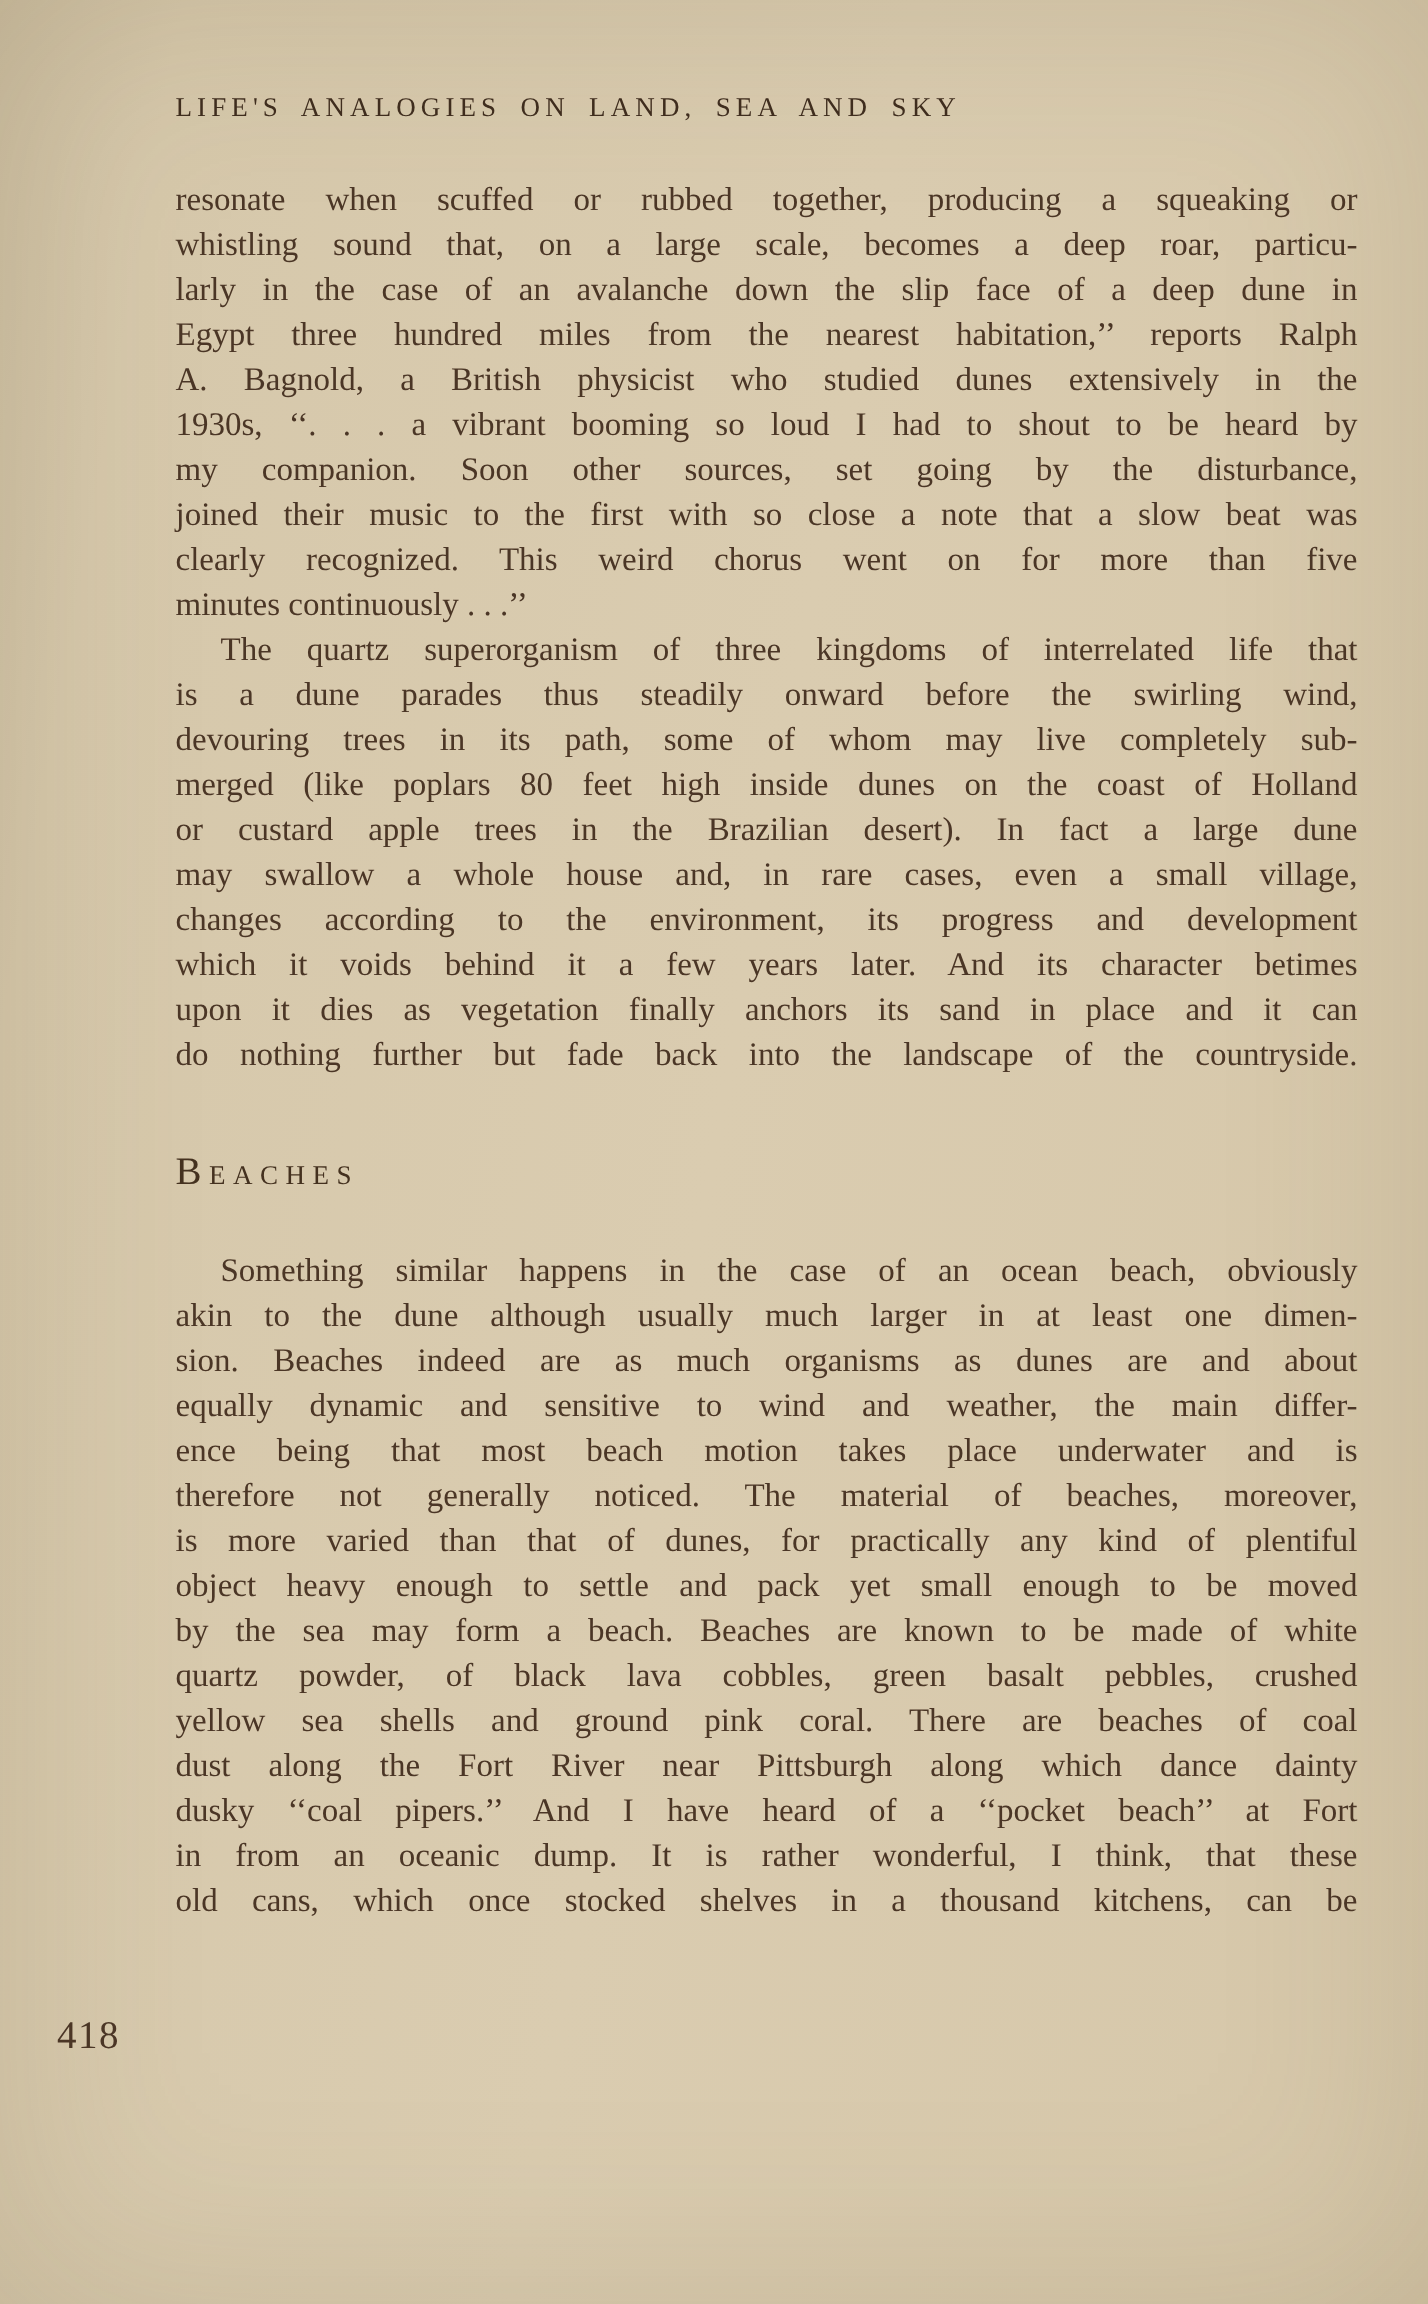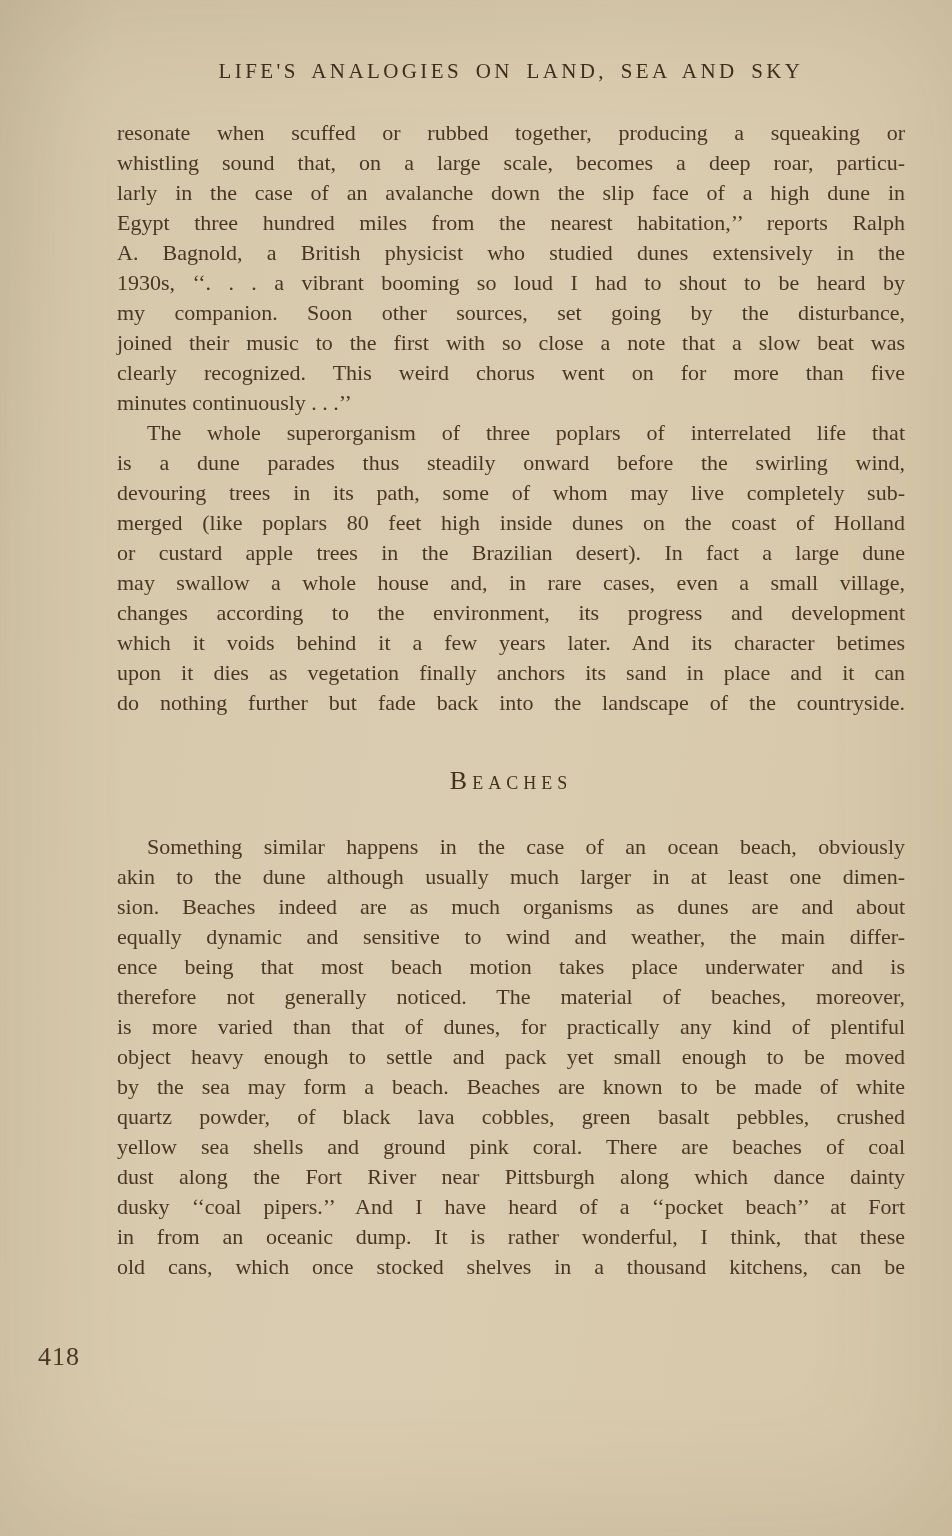--- a/index.html
+++ b/index.html
@@ -11,43 +11,42 @@
   .page {
     position: relative;
     width: 952px; height: 1536px;
     overflow: hidden;
     background: linear-gradient(100deg, #cdbfa2 0%, #d6c8ab 10%, #daccb0 50%, #d6c7a9 100%);
     box-shadow: inset 0 0 140px rgba(110, 92, 62, 0.18);
   }
   .running-head {
     position: absolute;
     top: 60px; left: 117px; width: 788px;
-    text-align: center;
-    font-size: 21px;
+    text-align: left;
+    font-size: 18px;
     line-height: 22px;
     letter-spacing: 3.4px;
     word-spacing: 5px;
     color: #3f2d1e;
   }
   .text-block {
     position: absolute;
     top: 118px; left: 117px; width: 788px;
     font-size: 22px;
     line-height: 30px;
     color: #4b3626;
   }
   .paragraph { margin: 0; }
   .line {
     text-align: justify;
     text-align-last: justify;
   }
   .line.unjustified { text-align-last: left; }
   .line.indent { text-indent: 30px; }
   .section-heading {
-    text-align: center;
     font-variant: small-caps;
     font-size: 26px;
     line-height: 34px;
     letter-spacing: 5px;
     color: #44311f;
     margin: 46px 0 34px 0;
   }
   .page-number {
     position: absolute;
     left: 38px; top: 1342px;
@@ -60,31 +59,31 @@
 </head>
 <body>
 
 <div class="page">
   <div class="running-head">LIFE'S ANALOGIES ON LAND, SEA AND SKY</div>
 
   <div class="text-block">
       <div class="paragraph">
         <div class="line">resonate when scuffed or rubbed together, producing a squeaking or</div>
         <div class="line">whistling sound that, on a large scale, becomes a deep roar, particu-</div>
-        <div class="line">larly in the case of an avalanche down the slip face of a high dune in</div>
+        <div class="line">larly in the case of an avalanche down the slip face of a deep dune in</div>
         <div class="line">Egypt three hundred miles from the nearest habitation,’’ reports Ralph</div>
         <div class="line">A. Bagnold, a British physicist who studied dunes extensively in the</div>
         <div class="line">1930s, ‘‘. . . a vibrant booming so loud I had to shout to be heard by</div>
         <div class="line">my companion. Soon other sources, set going by the disturbance,</div>
         <div class="line">joined their music to the first with so close a note that a slow beat was</div>
         <div class="line">clearly recognized. This weird chorus went on for more than five</div>
         <div class="line unjustified">minutes continuously . . .’’</div>
       </div>
       <div class="paragraph">
-        <div class="line indent">The whole superorganism of three poplars of interrelated life that</div>
+        <div class="line indent">The quartz superorganism of three kingdoms of interrelated life that</div>
         <div class="line">is a dune parades thus steadily onward before the swirling wind,</div>
         <div class="line">devouring trees in its path, some of whom may live completely sub-</div>
         <div class="line">merged (like poplars 80 feet high inside dunes on the coast of Holland</div>
         <div class="line">or custard apple trees in the Brazilian desert). In fact a large dune</div>
         <div class="line">may swallow a whole house and, in rare cases, even a small village,</div>
         <div class="line">changes according to the environment, its progress and development</div>
         <div class="line">which it voids behind it a few years later. And its character betimes</div>
         <div class="line">upon it dies as vegetation finally anchors its sand in place and it can</div>
         <div class="line">do nothing further but fade back into the landscape of the countryside.</div>
       </div>

